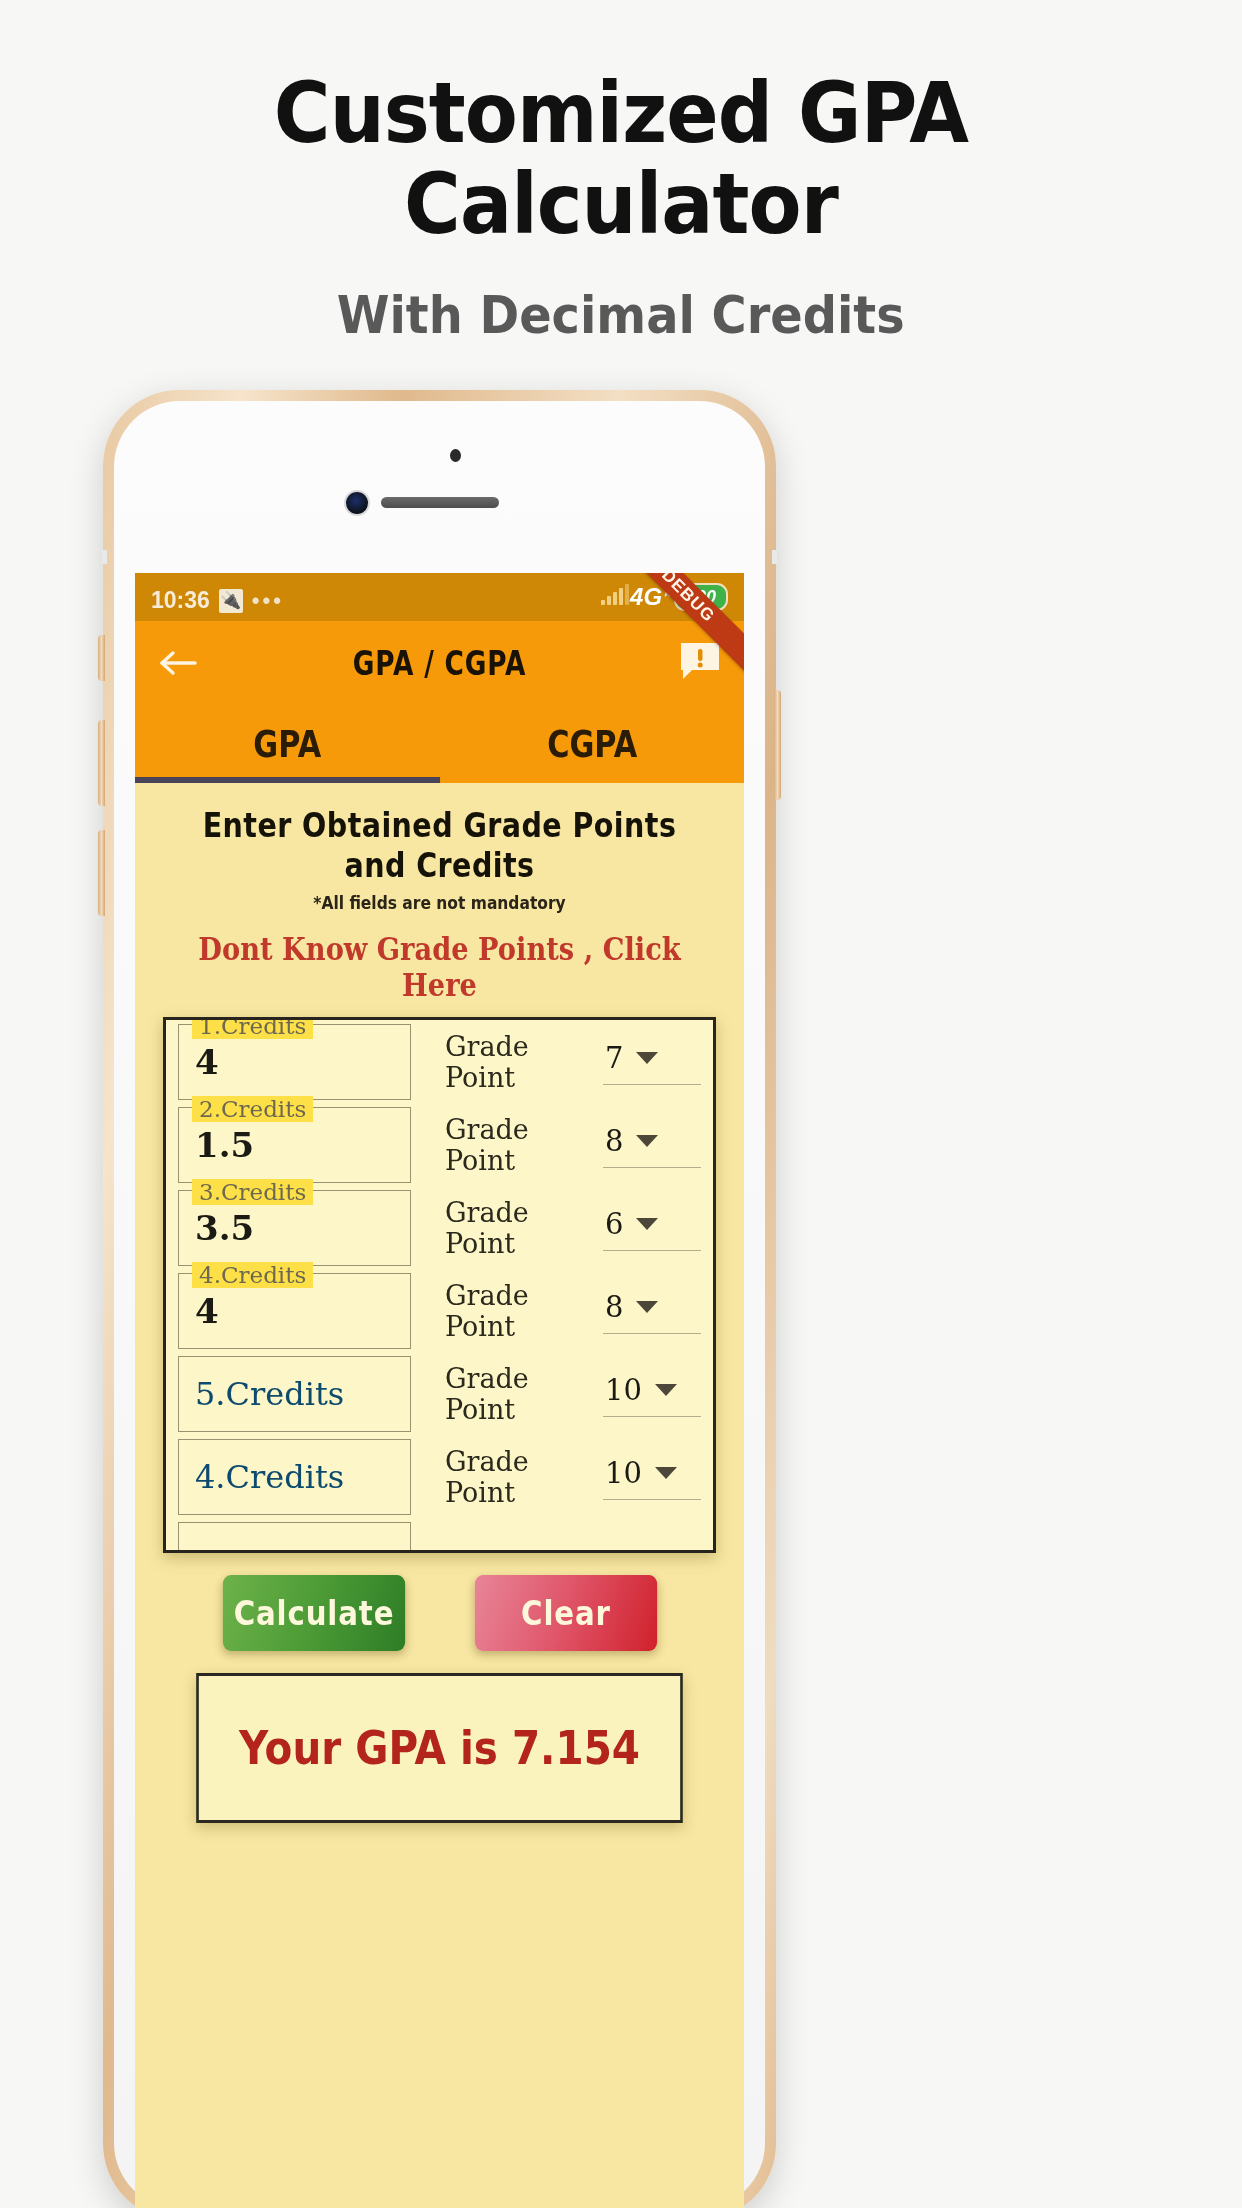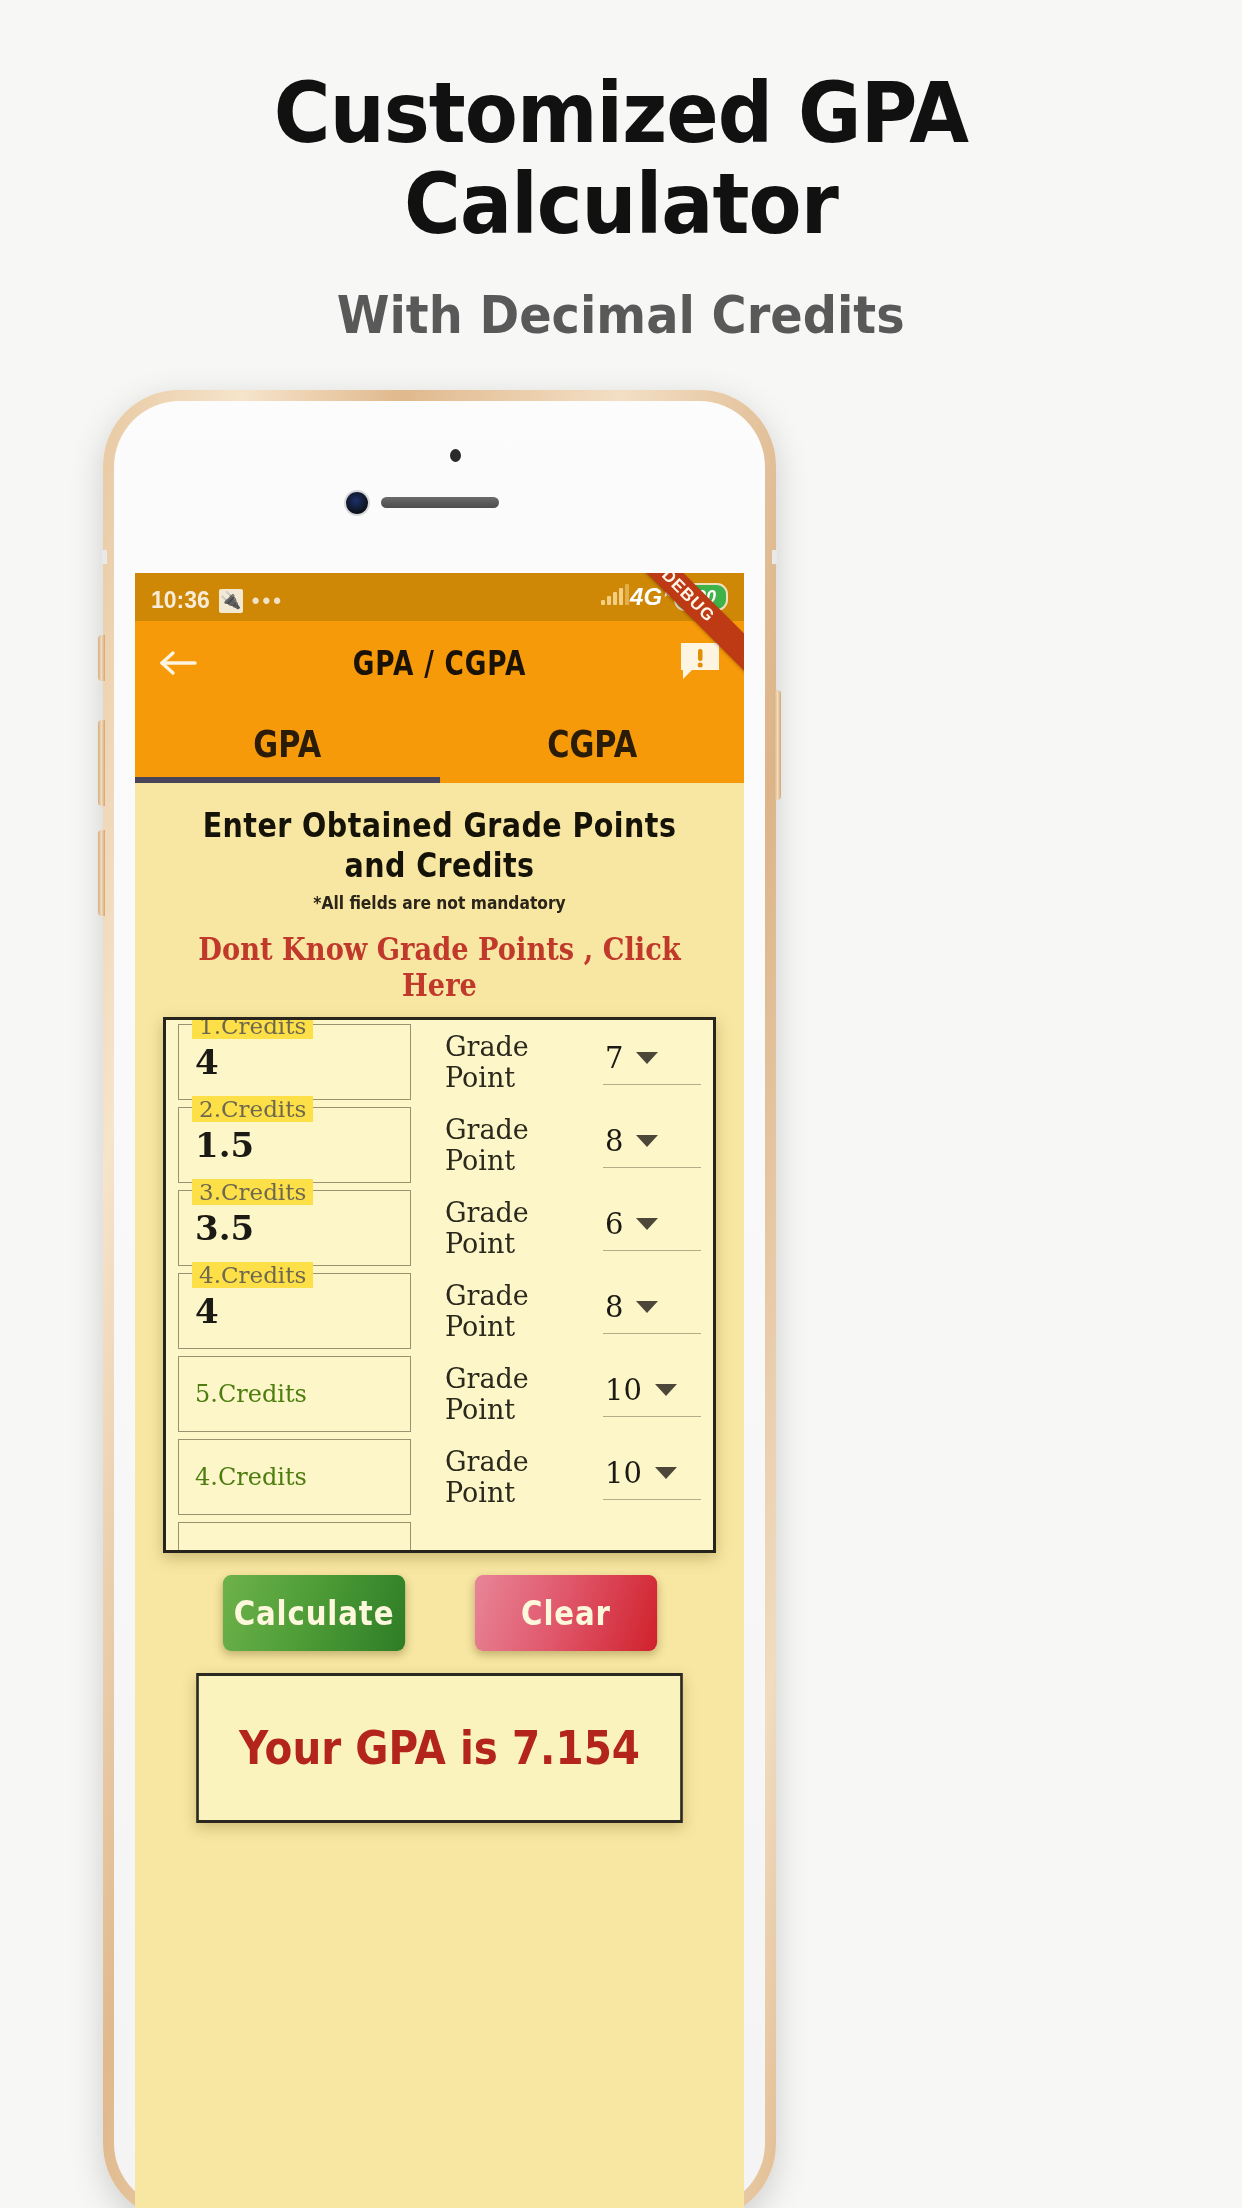--- a/index.html
+++ b/index.html
@@ -235,21 +235,21 @@
     font-family:"DejaVu Serif", serif;
     font-size:23px; color:#6e6850;
   }
   .field .val {
     font-family:"DejaVu Serif", serif;
     font-weight:bold;
     font-size:34px; color:#1b1a14;
   }
   .field .ph {
     font-family:"DejaVu Serif", serif;
-    font-size:24px; color:#4d7c0f;
+    font-size:32px; color:#0c4a6e;
   }
   .gp {
     display:flex; align-items:center; gap:16px;
     margin-left:34px;
   }
   .gp-label {
     font-family:"DejaVu Serif", serif;
     font-size:27px; color:#2b281c;
   }
   .gp-select {

